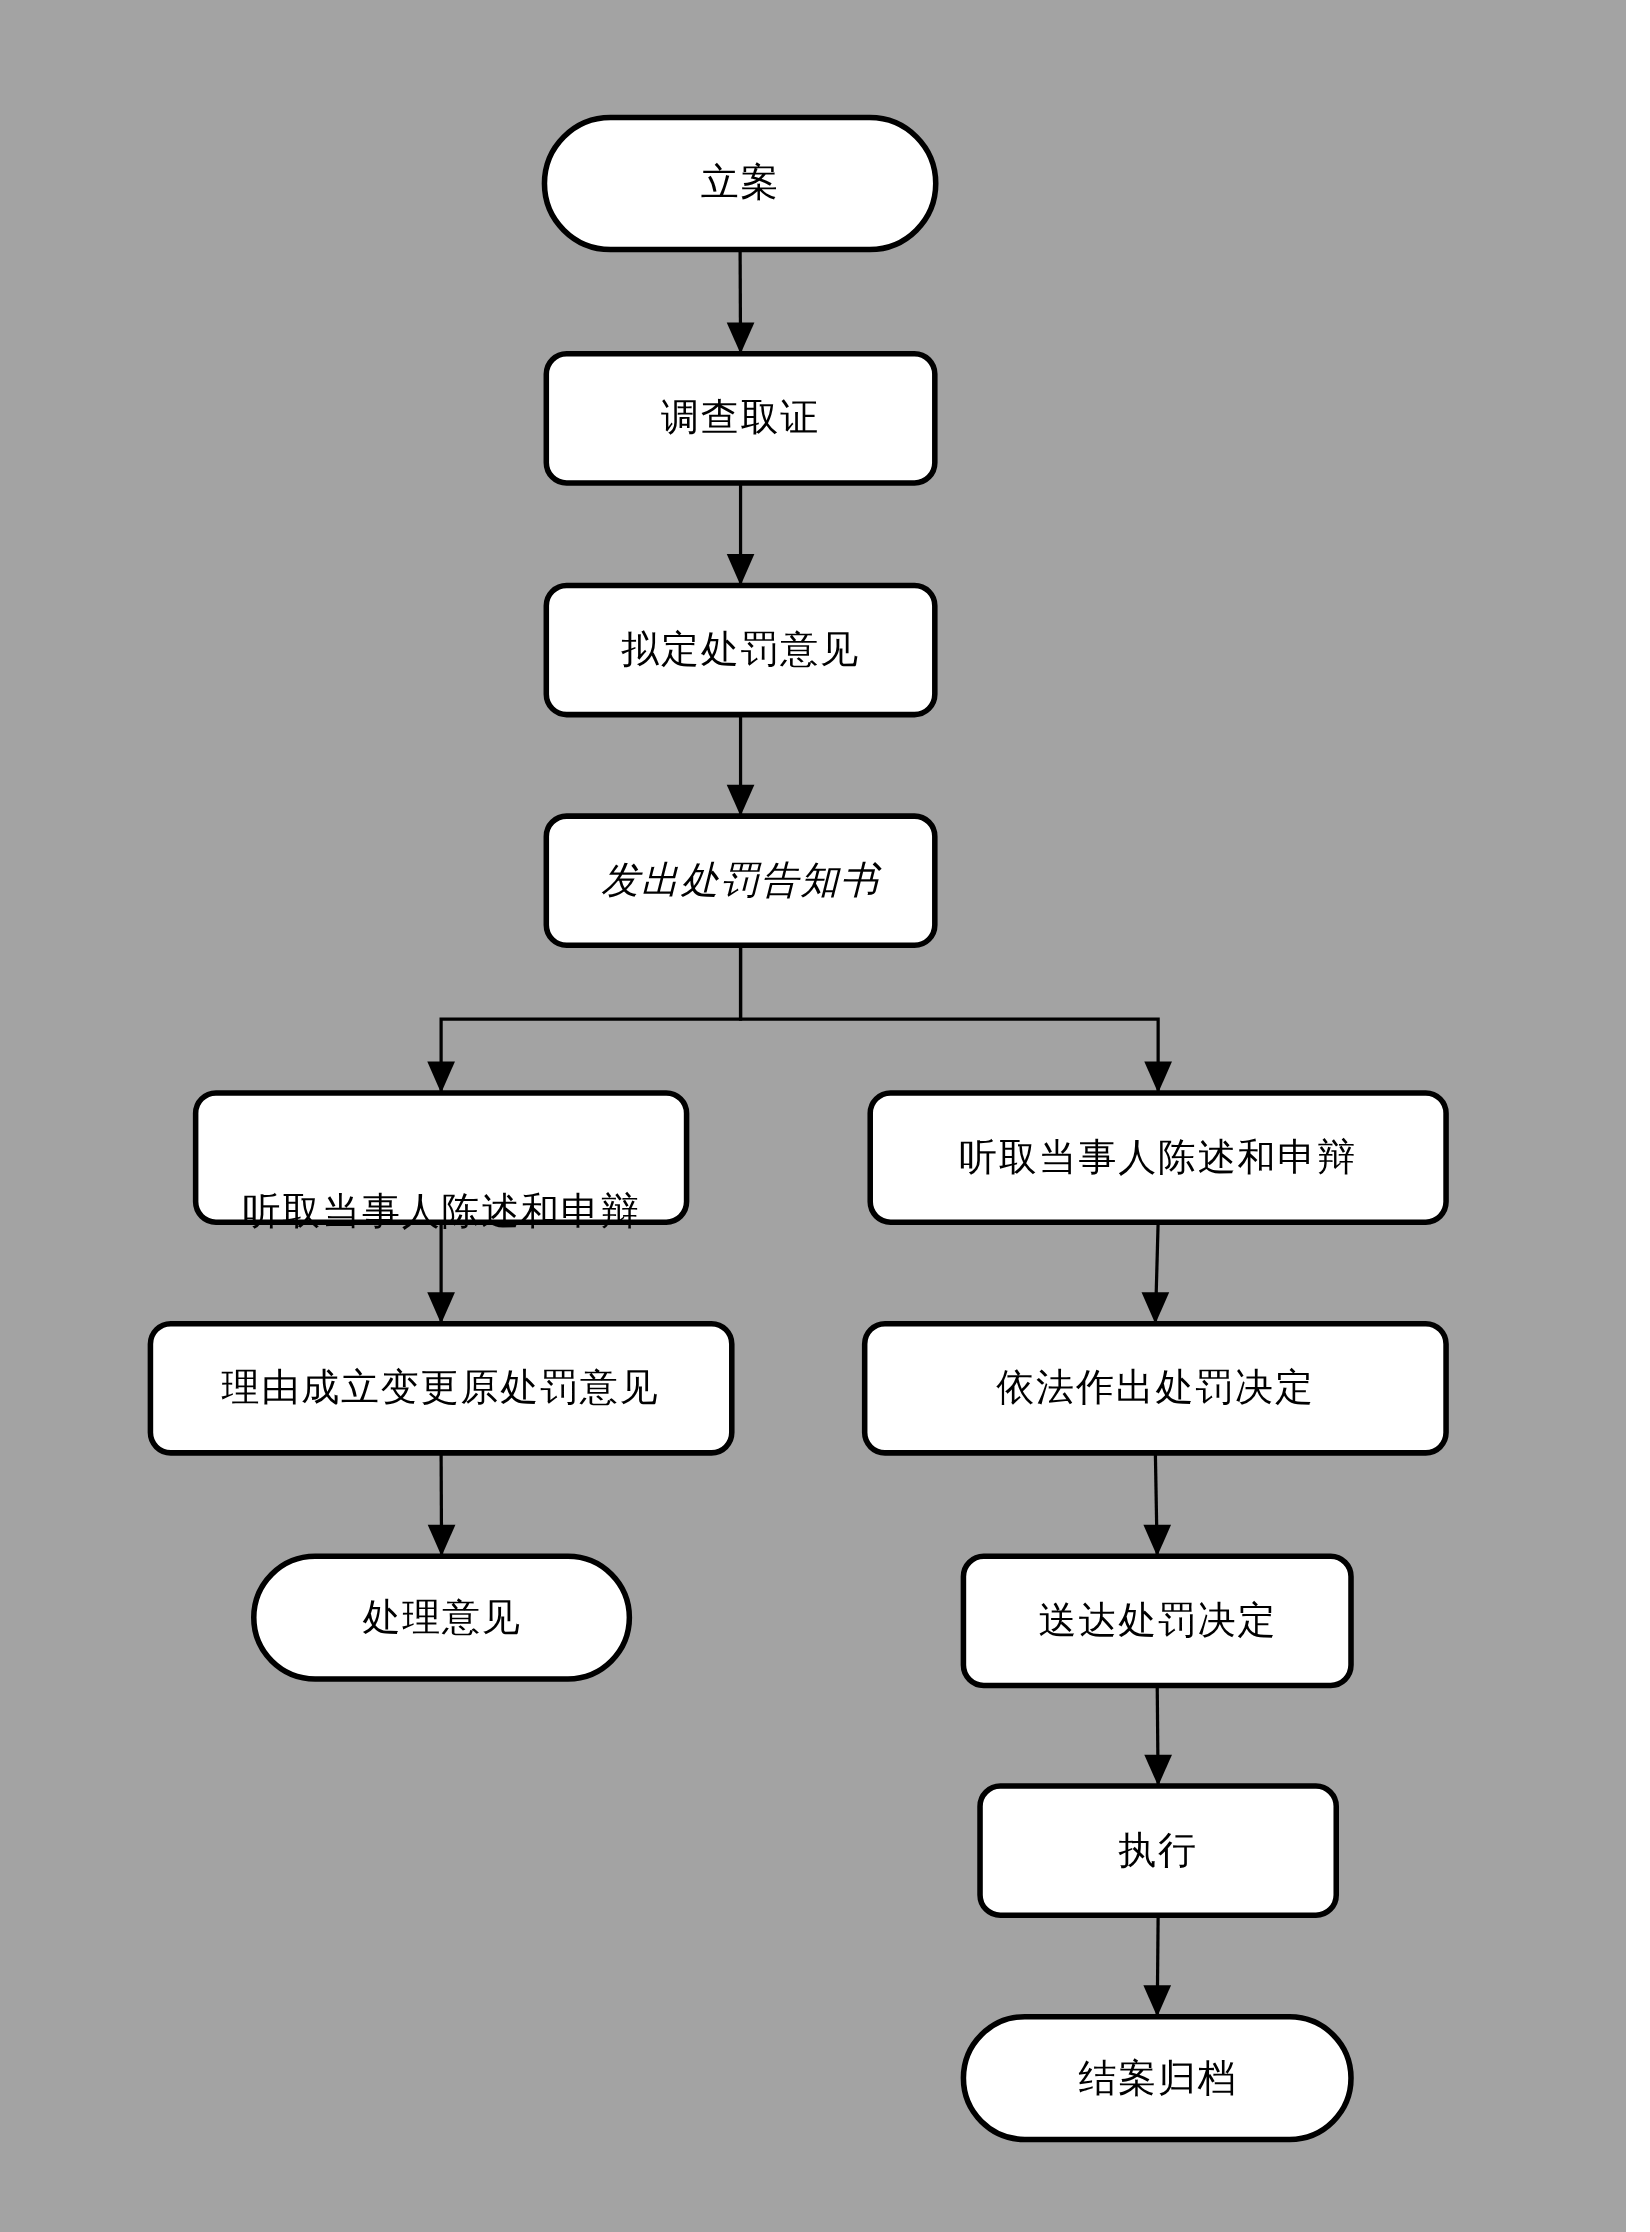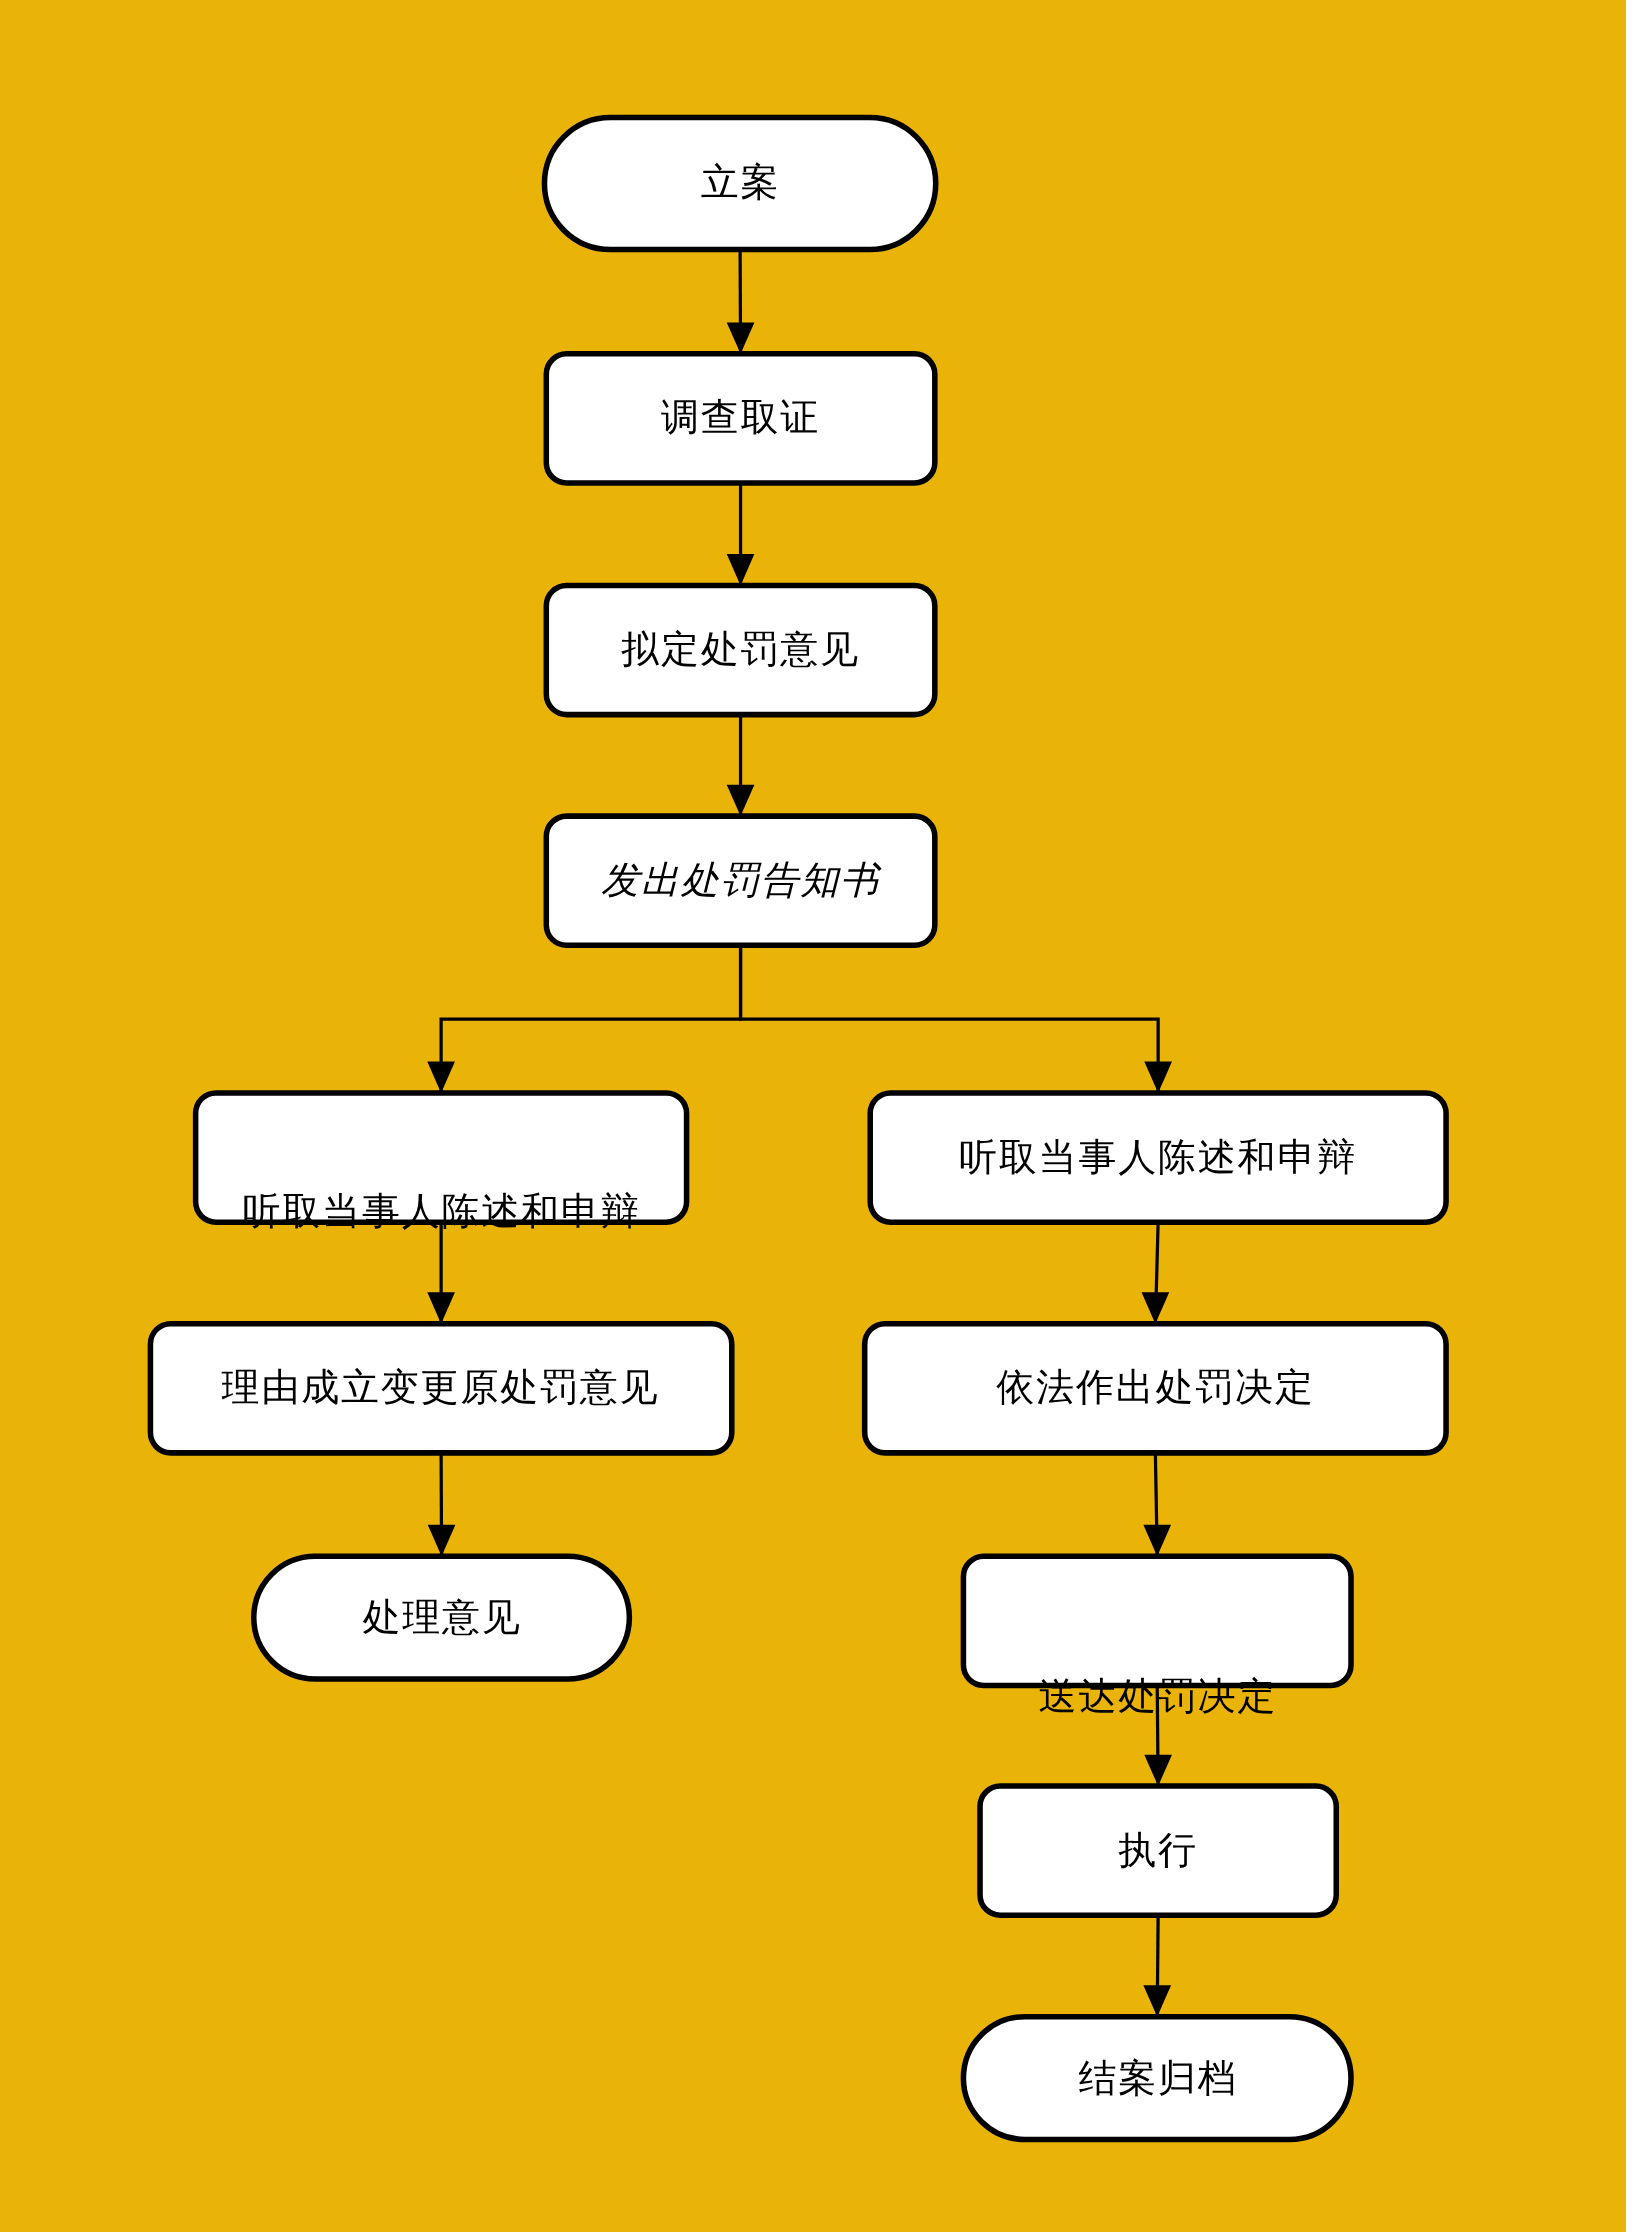--- a/index.html
+++ b/index.html
@@ -7,21 +7,21 @@
     padding: 0;
     background: #ffffff;
   }
   body {
     font-family: "DejaVu Sans", "Liberation Sans", sans-serif;
   }
   #canvas {
     position: relative;
     width: 1626px;
     height: 2233px;
-    background: #eab308;
+    background: #a3a3a3;
     overflow: hidden;
   }
   #flow-svg {
     position: absolute;
     left: 0;
     top: 0;
     width: 1650px;
     height: 2233px;
   }
   .node-shape {
@@ -122,18 +122,18 @@
   <div id="labels-layer">
       <div class="node-label" style="left: 545px; top: 117px; width: 391px; height: 132px;">立案</div>
       <div class="node-label" style="left: 546px; top: 353px; width: 389px; height: 129px;">调查取证</div>
       <div class="node-label" style="left: 546px; top: 585px; width: 389px; height: 129px;">拟定处罚意见</div>
       <div class="node-label" style="left: 546px; top: 816px; width: 389px; height: 129px; font-style: italic;">发出处罚告知书</div>
       <div class="node-label" style="left: 196px; top: 1147px; width: 491px; height: 129px;">听取当事人陈述和申辩</div>
       <div class="node-label" style="left: 870px; top: 1093px; width: 576px; height: 129px;">听取当事人陈述和申辩</div>
       <div class="node-label" style="left: 150px; top: 1323px; width: 581px; height: 129px;">理由成立变更原处罚意见</div>
       <div class="node-label" style="left: 865px; top: 1323px; width: 581px; height: 129px;">依法作出处罚决定</div>
       <div class="node-label" style="left: 254px; top: 1556px; width: 376px; height: 123px;">处理意见</div>
-      <div class="node-label" style="left: 964px; top: 1632px; width: 388px; height: 129px;">送达处罚决定</div>
+      <div class="node-label" style="left: 964px; top: 1556px; width: 388px; height: 129px;">送达处罚决定</div>
       <div class="node-label" style="left: 980px; top: 1786px; width: 356px; height: 129px; text-align: center;">执行</div>
       <div class="node-label" style="left: 964px; top: 2017px; width: 388px; height: 123px; text-align: right;">结案归档</div>
     </div>
 </div>
 
 
 </body></html>

